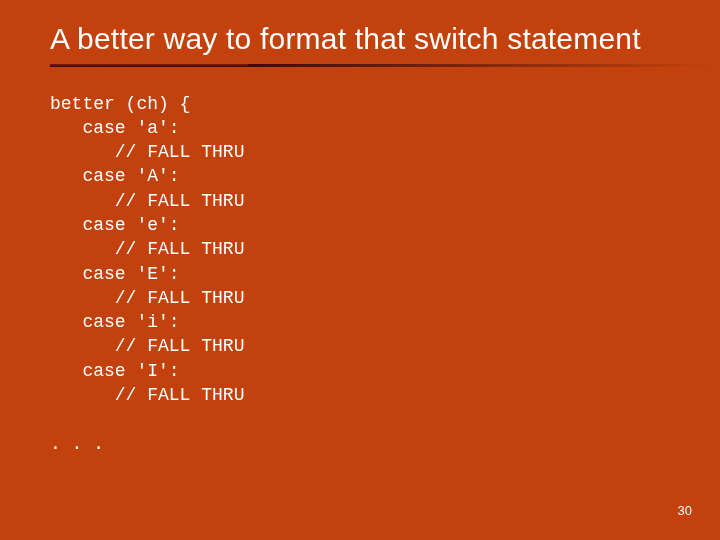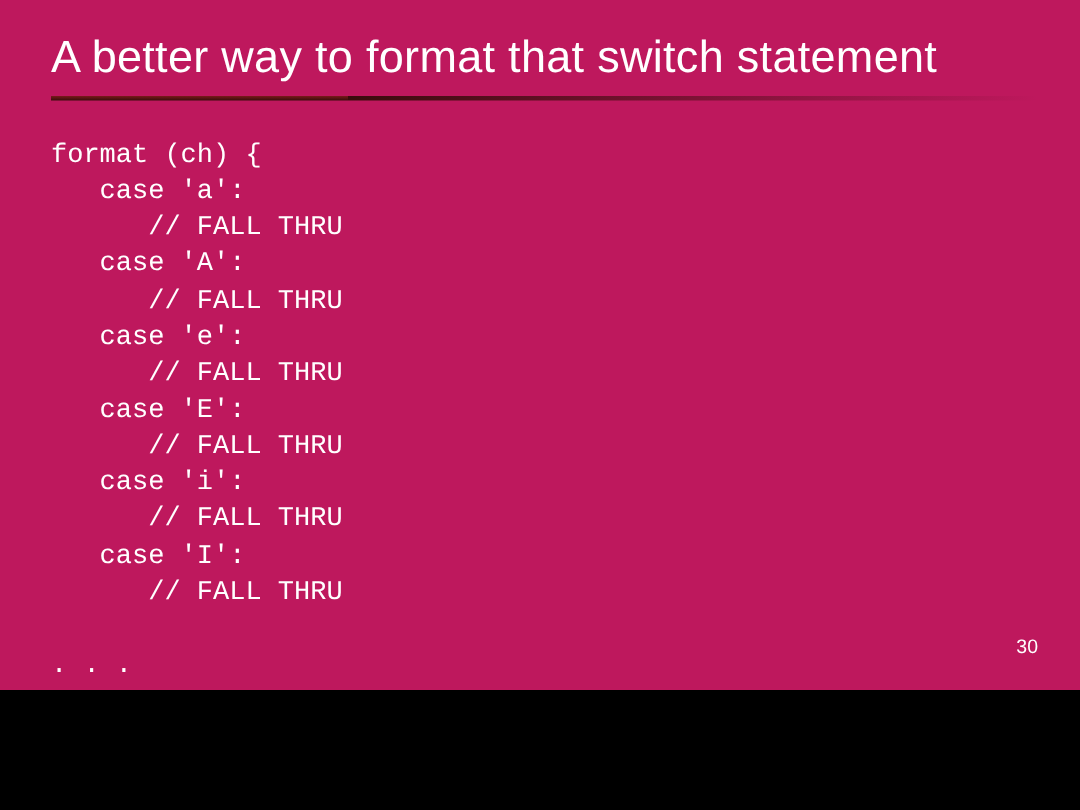--- a/index.html
+++ b/index.html
@@ -4,23 +4,23 @@
 <style>
   * { margin: 0; padding: 0; box-sizing: border-box; }
   html, body { width: 720px; height: 540px; overflow: hidden; }
   body {
     background: #000;
     font-family: Verdana, Geneva, sans-serif;
     position: relative;
   }
   .slide {
     width: 720px;
-    height: 460px;
-    background: #be185d;
-    padding: 20px 34px 0 34px;
+    height: 540px;
+    background: #c2410c;
+    padding: 20px 34px 0 50px;
     position: relative;
   }
   .title {
     color: #fff;
     font-size: 30px;
     font-weight: 400;
     line-height: 1.25;
     margin-bottom: 6px;
     letter-spacing: 0.2px;
   }
@@ -64,21 +64,21 @@
 </style>
 </head>
 <body>
 
 <div class="slide">
   <h1 class="title">A better way to format that switch statement</h1>
   <div class="underline-wrap">
     <div class="underline-solid"></div>
     <div class="underline-fade"></div>
   </div>
-  <div class="code"><span>format (ch) {</span>
+  <div class="code"><span>better (ch) {</span>
 <span>   case 'a':</span>
 <span>      // FALL THRU</span>
 <span>   case 'A':</span>
 <span>      // FALL THRU</span>
 <span>   case 'e':</span>
 <span>      // FALL THRU</span>
 <span>   case 'E':</span>
 <span>      // FALL THRU</span>
 <span>   case 'i':</span>
 <span>      // FALL THRU</span>

